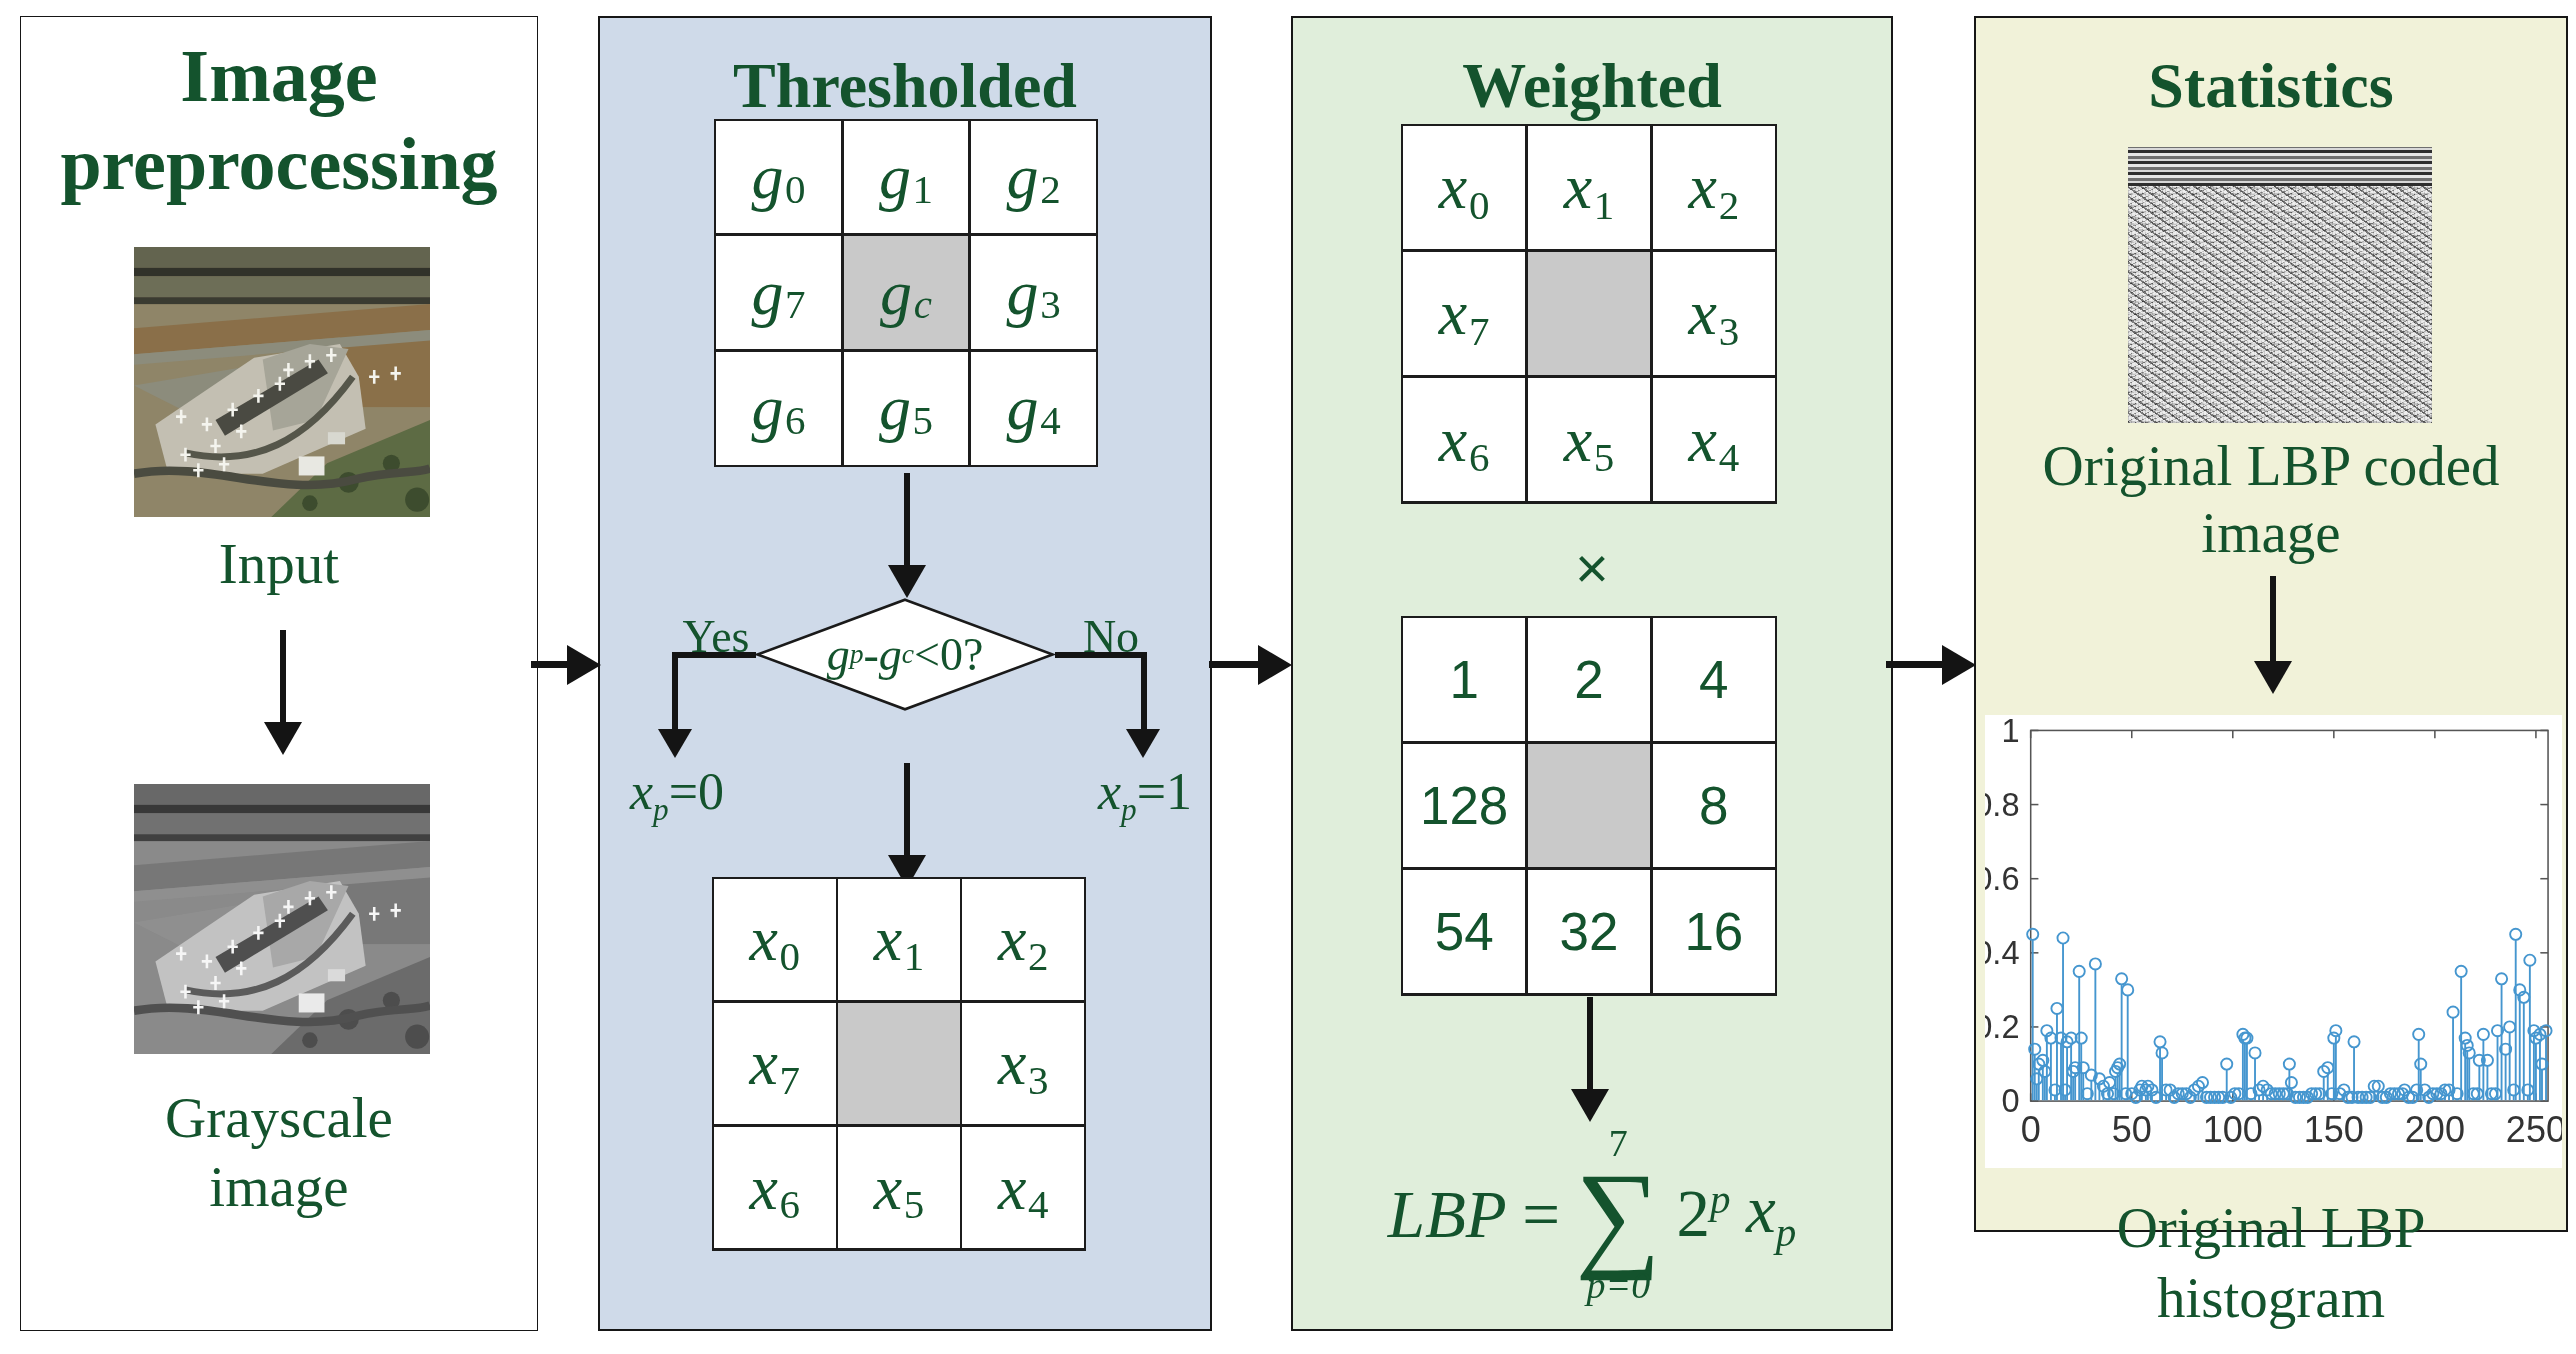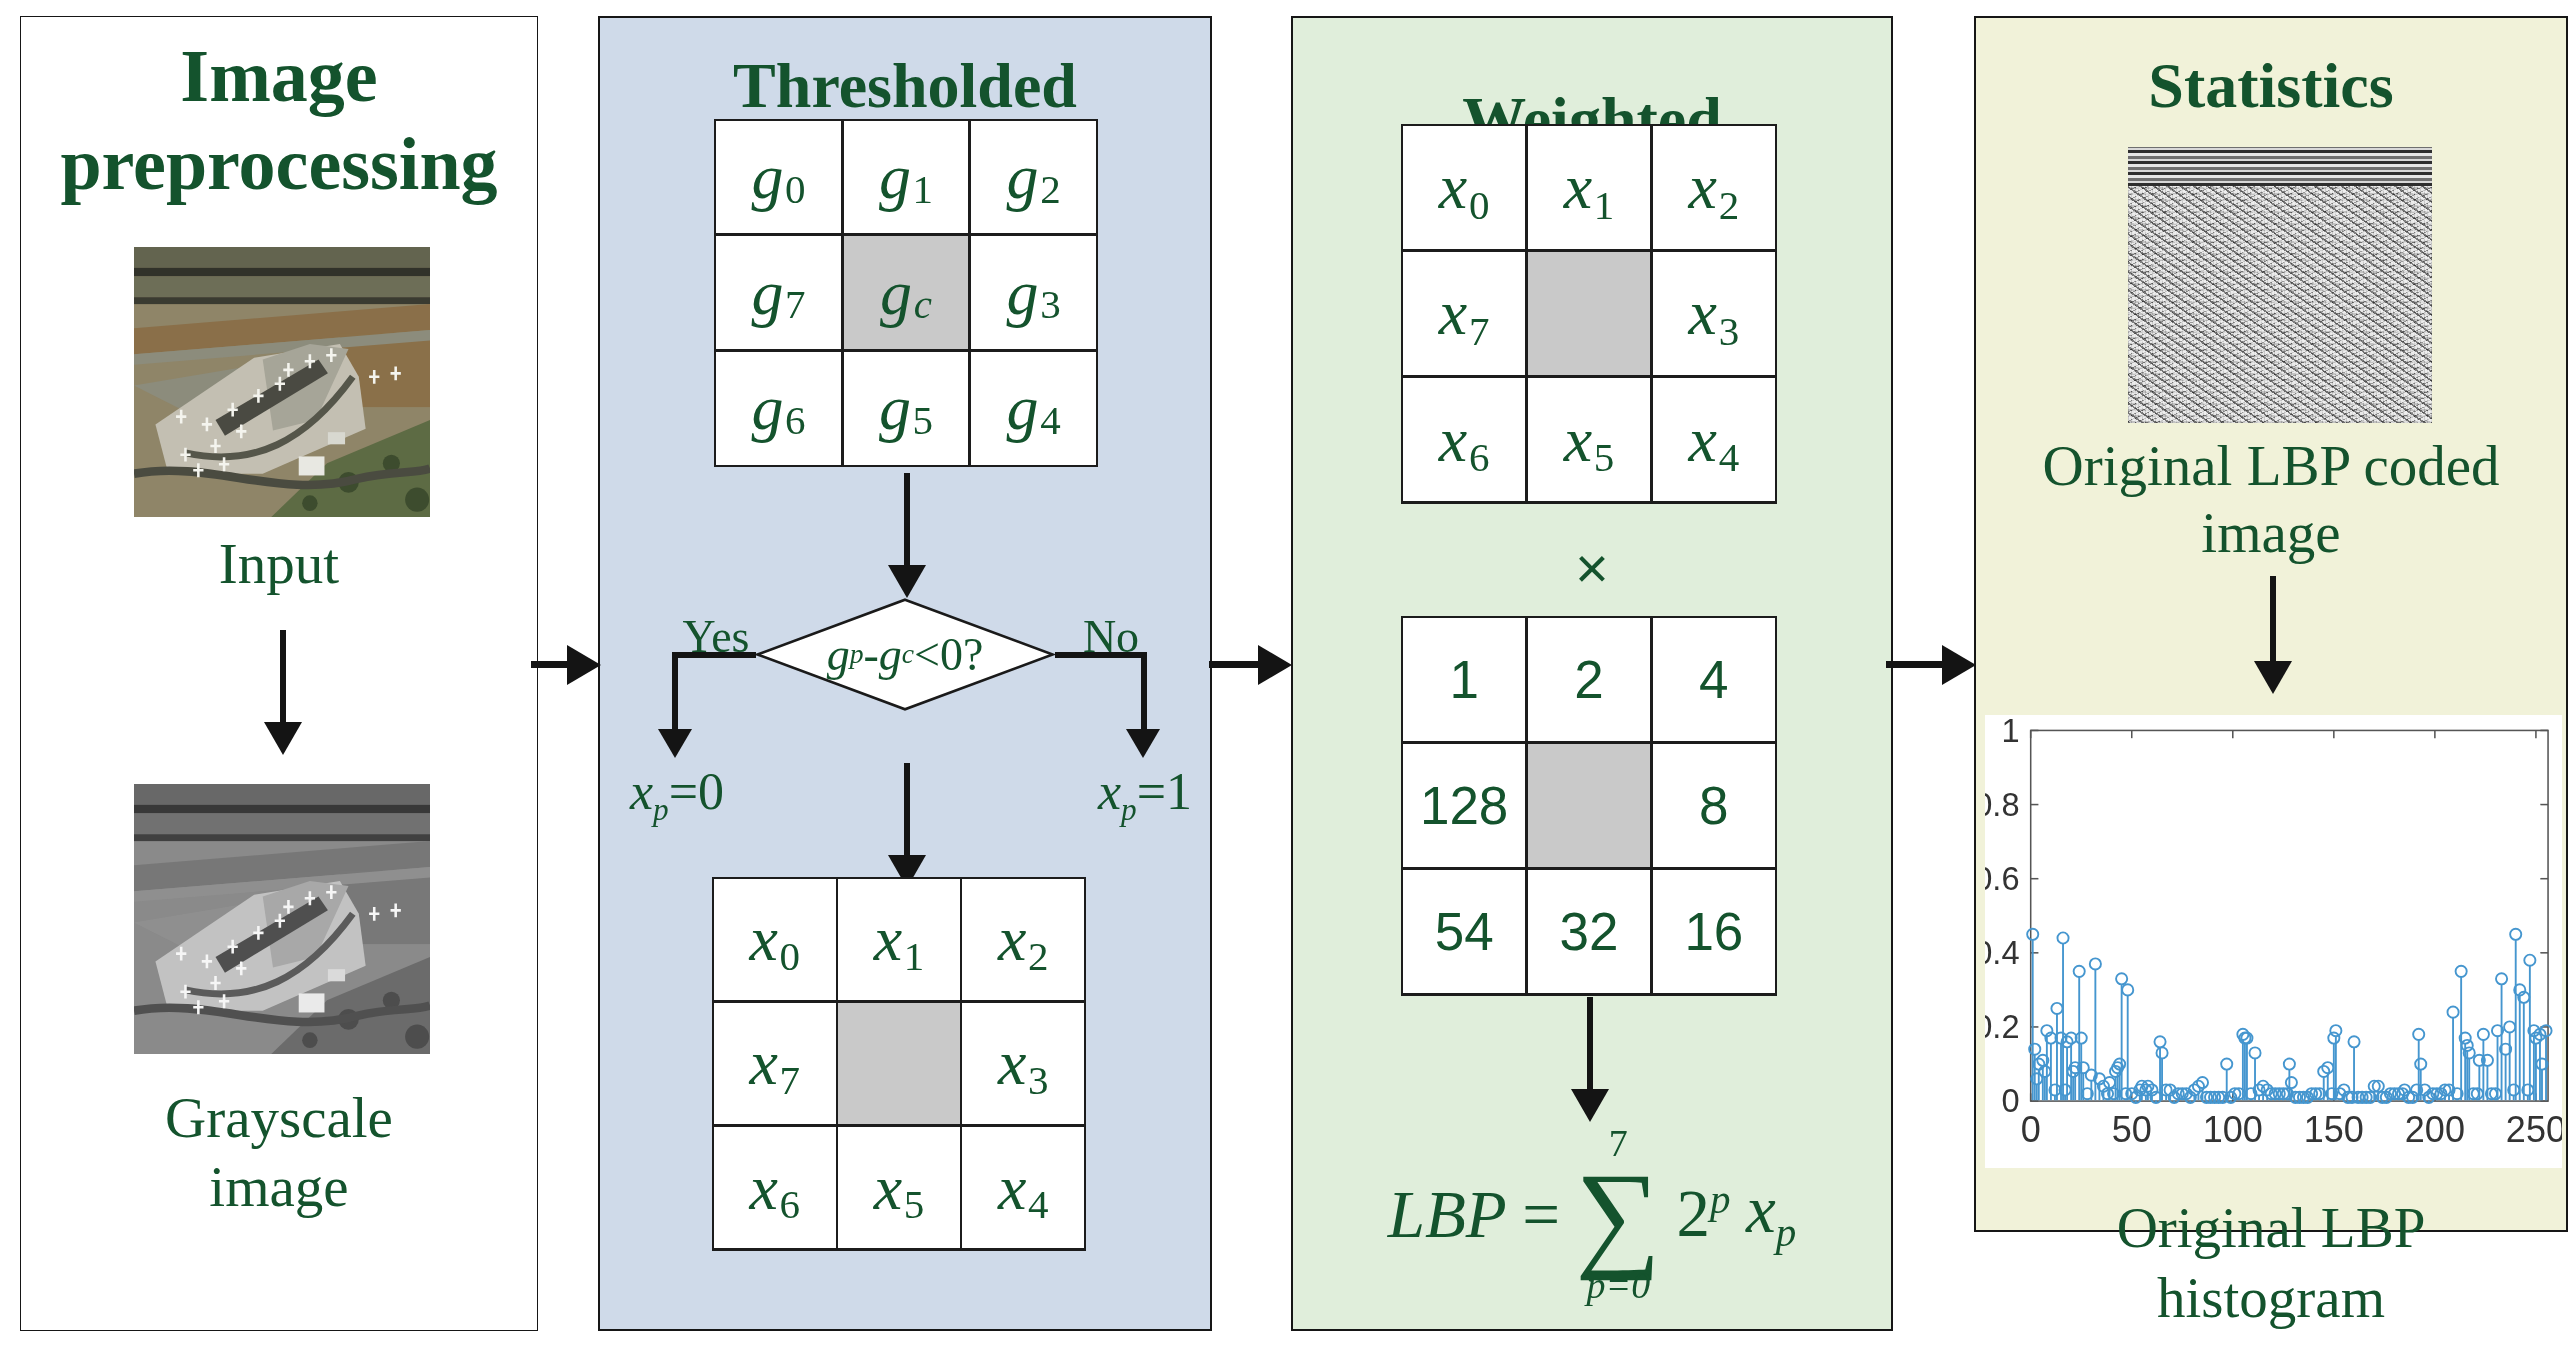--- a/index.html
+++ b/index.html
@@ -264,21 +264,21 @@
           <span class="vs">5</span>
         </div>
       <div class="cell">
           <span>x</span>
           <span class="vs">4</span>
         </div>
     </div>
   </div>
 
   <div class="panel" id="p3">
-    <div class="ptitle" style="top:24px;margin-top:34px;">Weighted</div>
+    <div class="ptitle" style="top:24px;">Weighted</div>
 
     <div class="grid33" style="left:108px;top:106px;width:376px;height:380px;">
       <div class="cell">
           <span>x</span>
           <span class="vs">0</span>
         </div>
       <div class="cell">
           <span>x</span>
           <span class="vs">1</span>
         </div>

